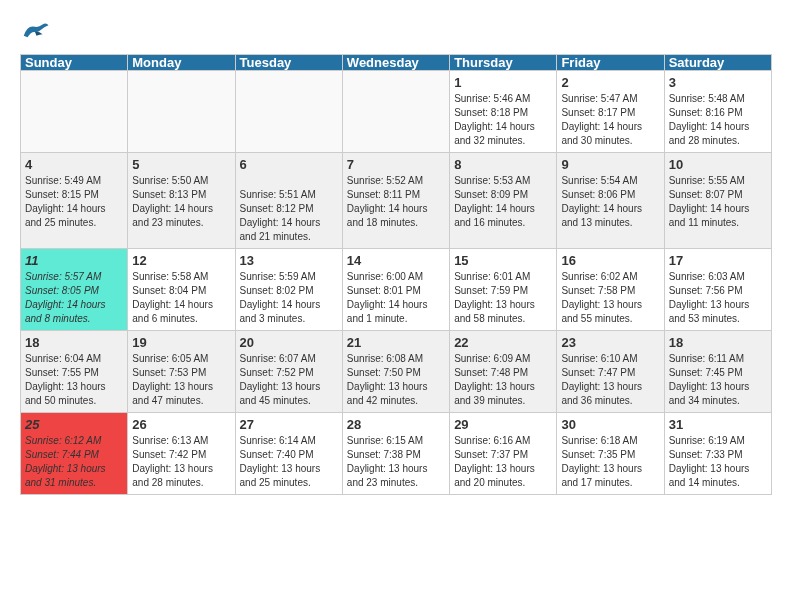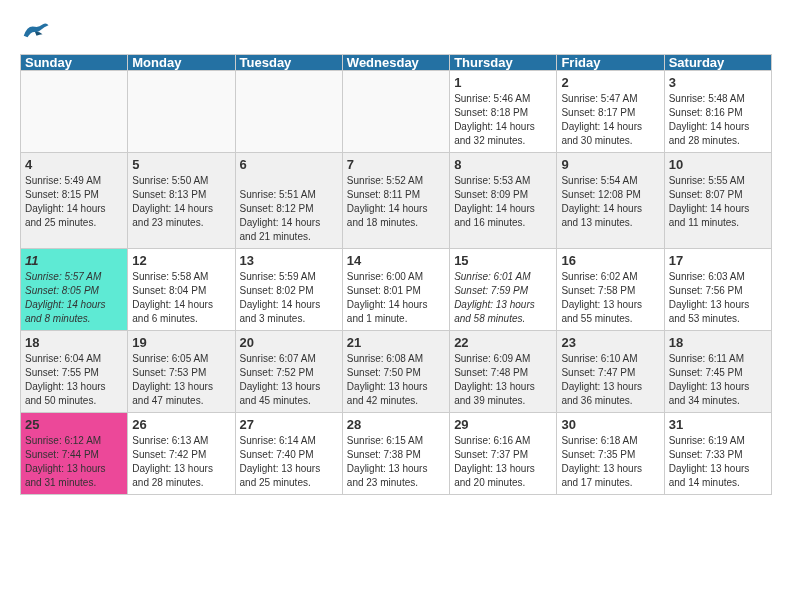--- a/index.html
+++ b/index.html
@@ -180,21 +180,21 @@
         <td style="background: rgb(240, 240, 240);">
           <div class="day-number">8</div>
           <div class="day-info" style="white-space: pre-line;">Sunrise: 5:53 AM
 Sunset: 8:09 PM
 Daylight: 14 hours
 and 16 minutes.</div>
         </td>
         <td style="background: rgb(240, 240, 240);">
           <div class="day-number">9</div>
           <div class="day-info" style="white-space: pre-line;">Sunrise: 5:54 AM
-Sunset: 12:08 PM
+Sunset: 8:06 PM
 Daylight: 14 hours
 and 13 minutes.</div>
         </td>
         <td style="background: rgb(240, 240, 240);">
           <div class="day-number">10</div>
           <div class="day-info" style="white-space: pre-line;">Sunrise: 5:55 AM
 Sunset: 8:07 PM
 Daylight: 14 hours
 and 11 minutes.</div>
         </td>
@@ -223,21 +223,21 @@
         </td>
         <td style="background: rgb(255, 255, 255);">
           <div class="day-number">14</div>
           <div class="day-info" style="white-space: pre-line;">Sunrise: 6:00 AM
 Sunset: 8:01 PM
 Daylight: 14 hours
 and 1 minute.</div>
         </td>
         <td style="background: rgb(255, 255, 255);">
           <div class="day-number">15</div>
-          <div class="day-info" style="white-space: pre-line; font-style: italic;">Sunrise: 6:01 AM
+          <div class="day-info" style="white-space: pre-line;">Sunrise: 6:01 AM
 Sunset: 7:59 PM
 Daylight: 13 hours
 and 58 minutes.</div>
         </td>
         <td style="background: rgb(255, 255, 255);">
           <div class="day-number">16</div>
           <div class="day-info" style="white-space: pre-line;">Sunrise: 6:02 AM
 Sunset: 7:58 PM
 Daylight: 13 hours
 and 55 minutes.</div>
@@ -295,21 +295,21 @@
         </td>
         <td style="background: rgb(240, 240, 240);">
           <div class="day-number">18</div>
           <div class="day-info" style="white-space: pre-line;">Sunrise: 6:11 AM
 Sunset: 7:45 PM
 Daylight: 13 hours
 and 34 minutes.</div>
         </td>
       </tr>
       <tr>
-        <td style="background: #ec4899;">
+        <td style="background: #ef4444; font-style: italic;">
           <div class="day-number">25</div>
           <div class="day-info" style="white-space: pre-line;">Sunrise: 6:12 AM
 Sunset: 7:44 PM
 Daylight: 13 hours
 and 31 minutes.</div>
         </td>
         <td style="background: rgb(255, 255, 255);">
           <div class="day-number">26</div>
           <div class="day-info" style="white-space: pre-line;">Sunrise: 6:13 AM
 Sunset: 7:42 PM

